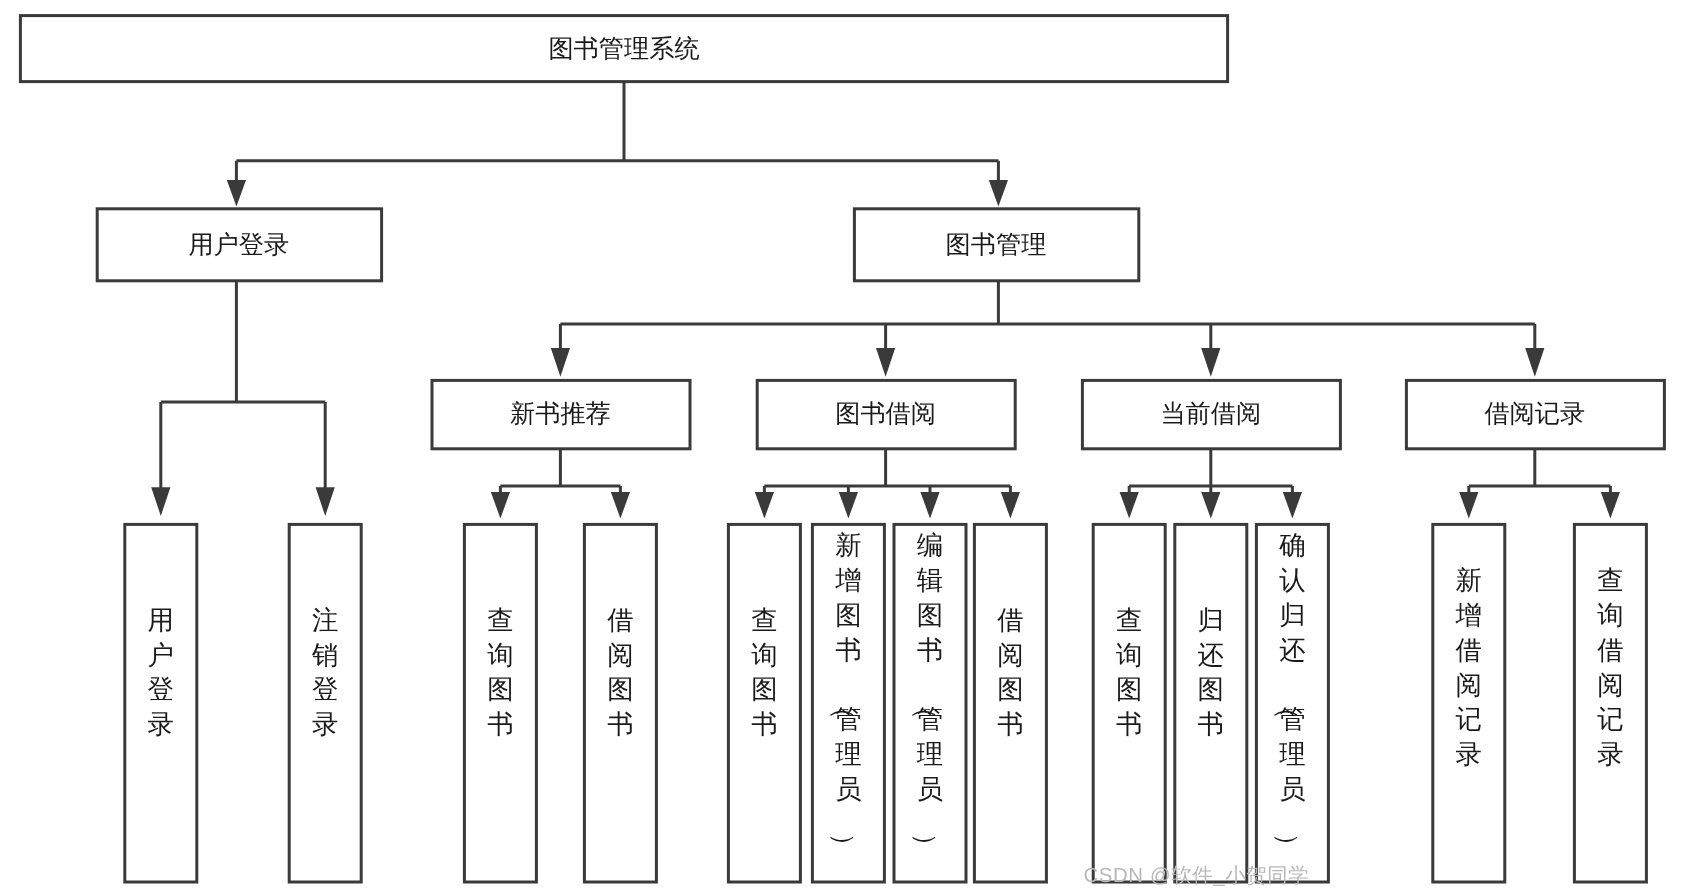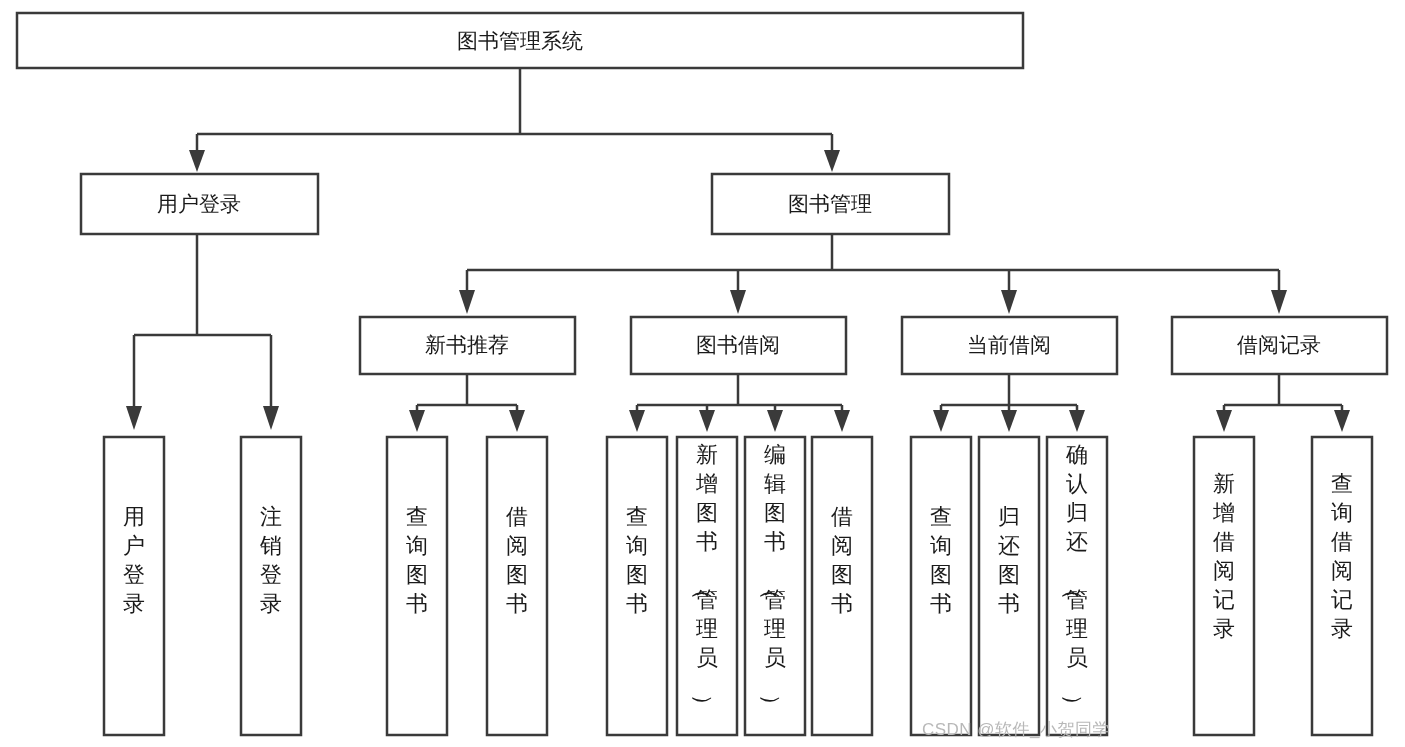--- a/index.html
+++ b/index.html
@@ -48,21 +48,21 @@
     dominant-baseline: middle;
   }
   .node-label-v {
     font-family: "Liberation Sans", "DejaVu Sans", sans-serif;
     font-size: 22px;
     fill: #1a1a1a;
     text-anchor: middle;
   }
   .watermark-text {
     position: absolute;
-    right: 10px;
+    right: 29px;
     bottom: 6px;
     font-family: "Liberation Sans", "DejaVu Sans", sans-serif;
     font-size: 17px;
     color: #b8b8b8;
     white-space: nowrap;
     letter-spacing: 0.5px;
   }
 </style>
 </head>
 <body>

